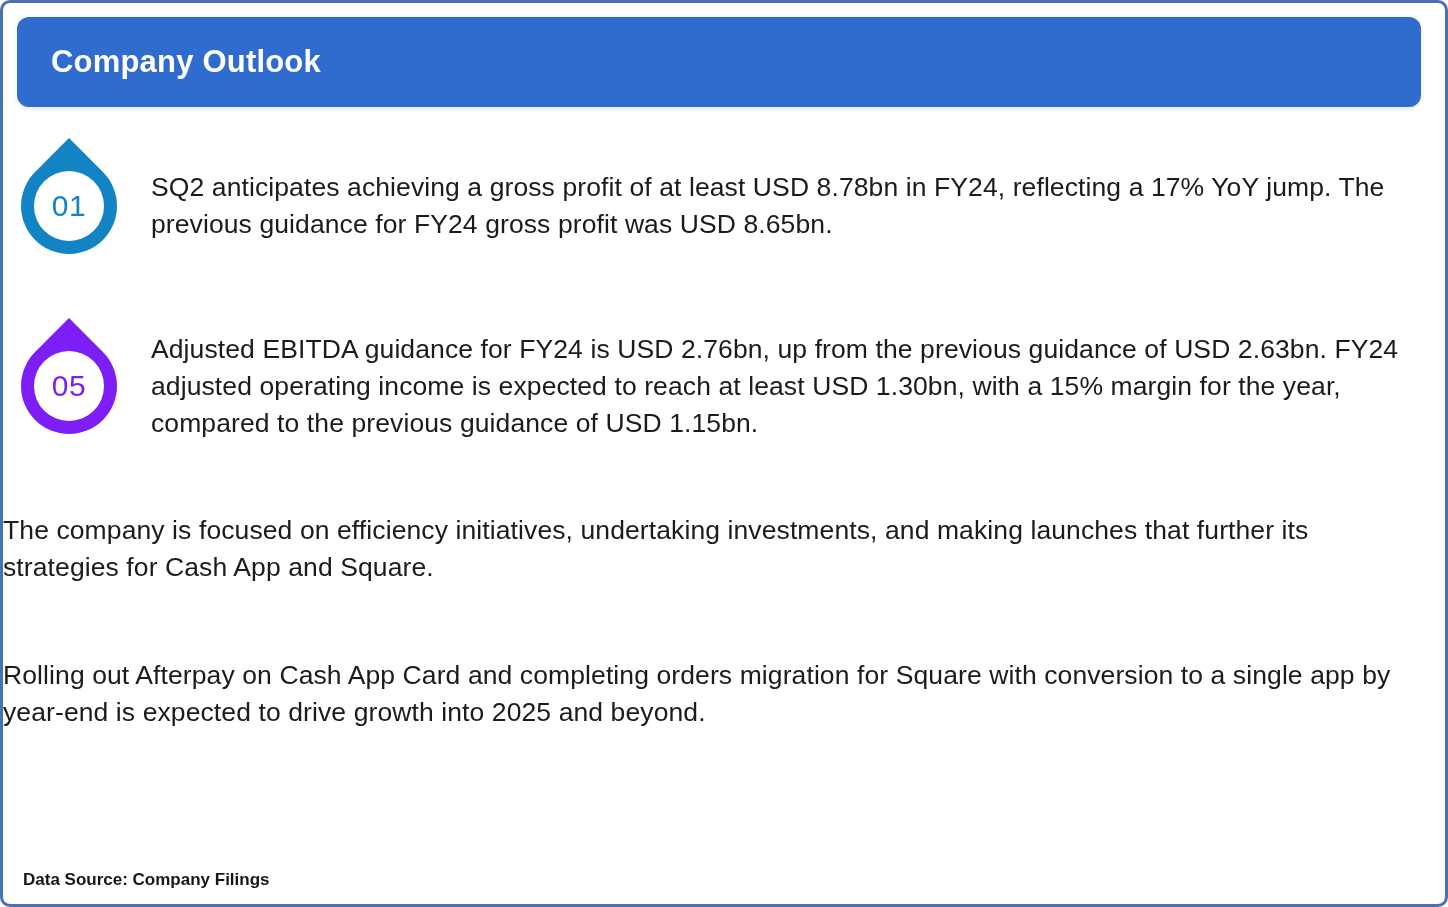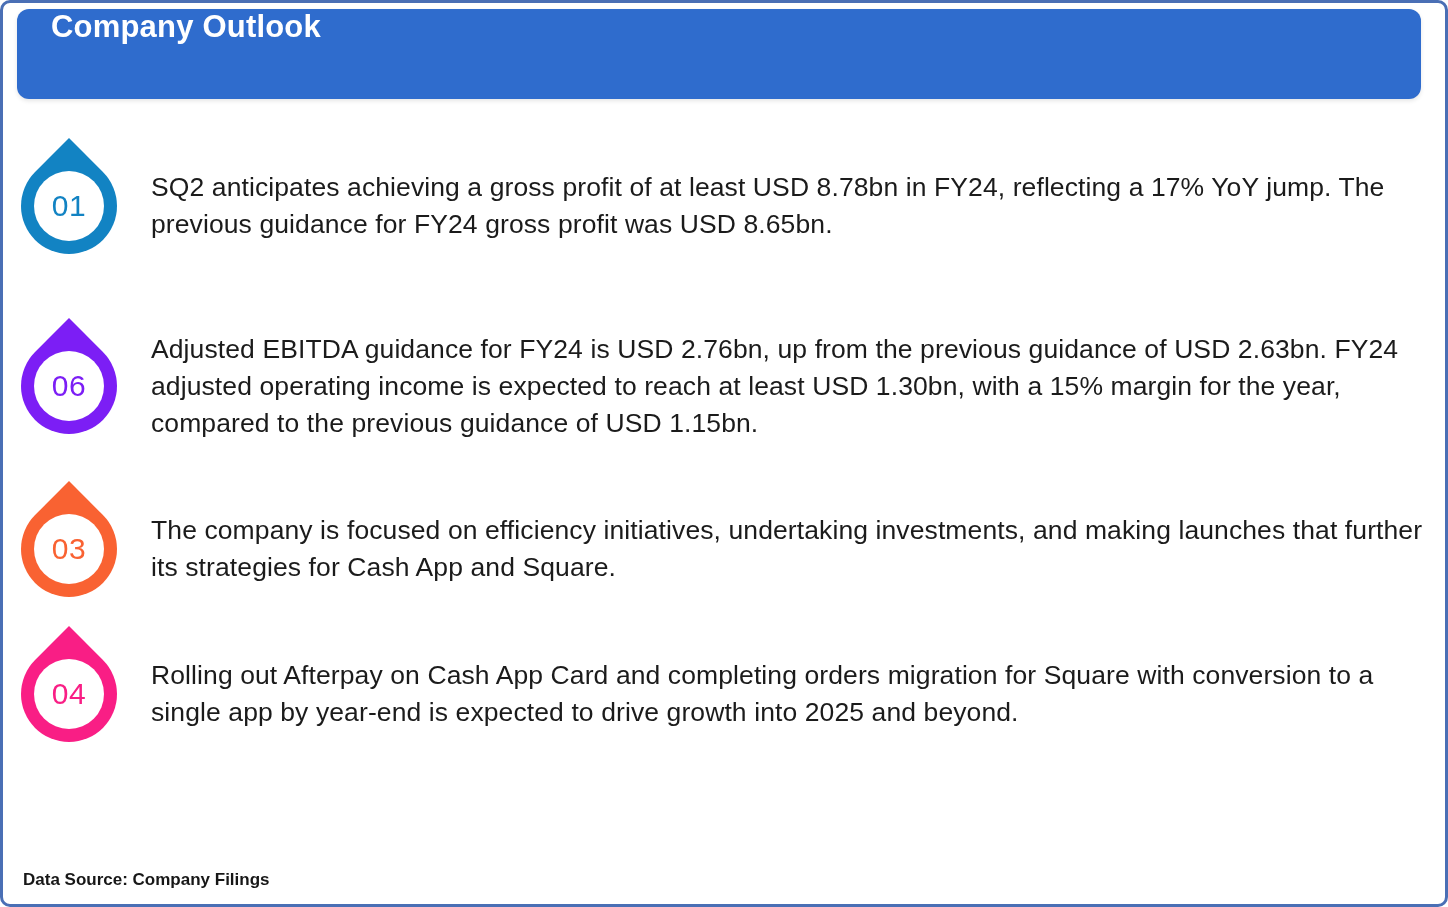--- a/index.html
+++ b/index.html
@@ -23,27 +23,27 @@
     background: #ffffff;
     border: 3px solid #4a6fb5;
     border-radius: 10px;
     overflow: hidden;
   }
 
   
   .header-bar {
     position: absolute;
     left: 14px;
-    top: 6px;
+    top: 14px;
     width: 1404px;
     height: 90px;
     background: #2f6ccd;
     border-radius: 12px;
     display: flex;
-    align-items: flex-start;
+    align-items: center;
     box-shadow: 0 2px 4px rgba(0,0,0,0.10);
   }
   .header-title {
     margin-left: 34px;
     color: #ffffff;
     font-size: 31px;
     font-weight: bold;
     letter-spacing: 0.2px;
     white-space: nowrap;
   }
@@ -157,45 +157,31 @@
         </div>
       </div>
       <div class="item-text">SQ2 anticipates achieving a gross profit of at least USD 8.78bn in FY24, reflecting a 17% YoY jump. The previous guidance for FY24 gross profit was USD 8.65bn.</div>
     </div>
 
     <div class="item item-2">
       <div class="marker-wrap">
         <div class="pin" id="pin-1" style="color: rgb(124, 30, 245);">
           <div class="pin-shape"></div>
           <div class="pin-hole"></div>
-          <div class="pin-number">06</div>
+          <div class="pin-number">05</div>
         </div>
       </div>
       <div class="item-text">Adjusted EBITDA guidance for FY24 is USD 2.76bn, up from the previous guidance of USD 2.63bn. FY24 adjusted operating income is expected to reach at least USD 1.30bn, with a 15% margin for the year, compared to the previous guidance of USD 1.15bn.</div>
     </div>
 
     <div class="item item-3">
-      <div class="marker-wrap">
-        <div class="pin" id="pin-2" style="color: rgb(249, 98, 50);">
-          <div class="pin-shape"></div>
-          <div class="pin-hole"></div>
-          <div class="pin-number">03</div>
-        </div>
-      </div>
       <div class="item-text">The company is focused on efficiency initiatives, undertaking investments, and making launches that further its strategies for Cash App and Square.</div>
     </div>
 
     <div class="item item-4">
-      <div class="marker-wrap">
-        <div class="pin" id="pin-3" style="color: rgb(249, 30, 133);">
-          <div class="pin-shape"></div>
-          <div class="pin-hole"></div>
-          <div class="pin-number">04</div>
-        </div>
-      </div>
       <div class="item-text">Rolling out Afterpay on Cash App Card and completing orders migration for Square with conversion to a single app by year-end is expected to drive growth into 2025 and beyond.</div>
     </div>
 
   </div>
 
   <div class="footer">Data Source: Company Filings</div>
 
 </div>
 
 </body></html>

